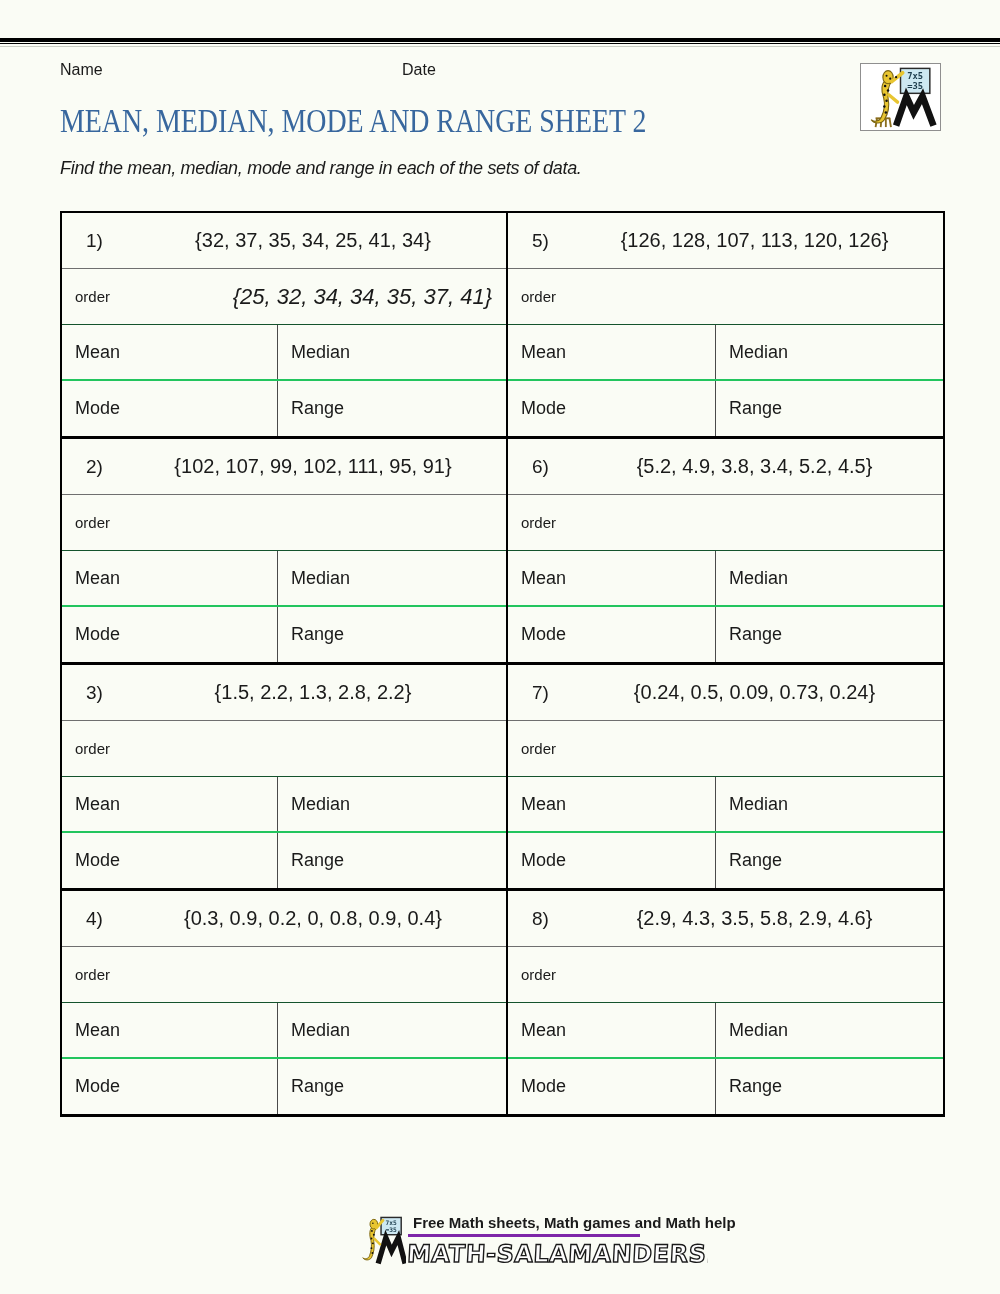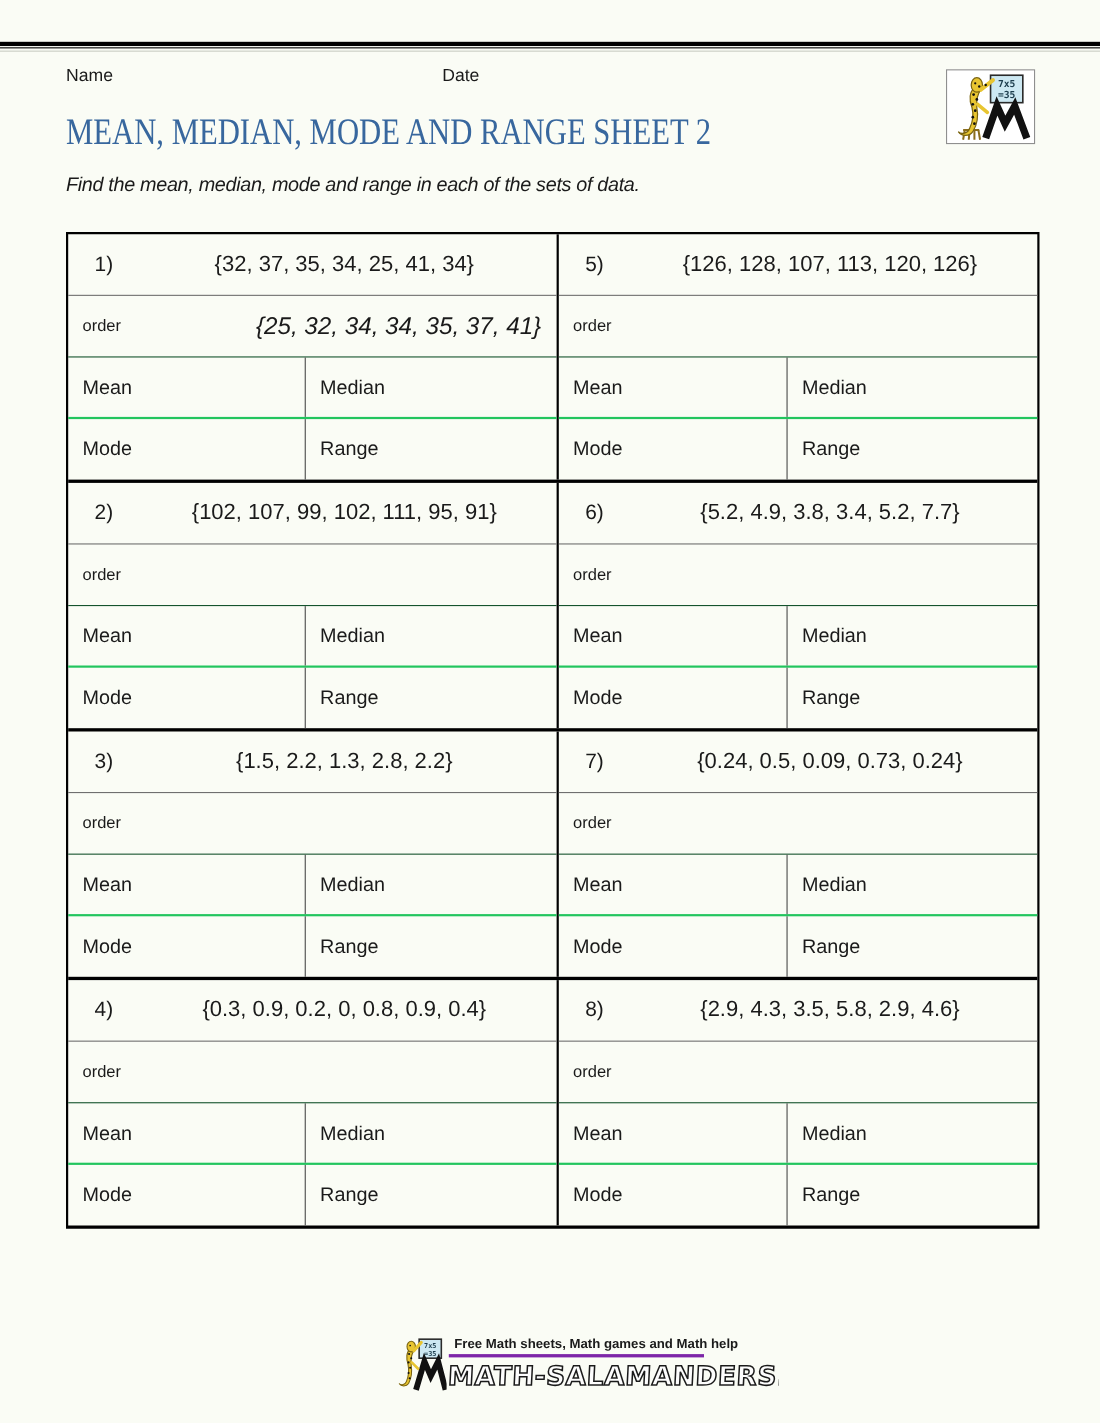--- a/index.html
+++ b/index.html
@@ -56,21 +56,21 @@
   .cell { box-sizing:border-box; height:100%; display:flex; align-items:center; padding-left:13px; font-size:18px; }
   .cell-b { flex:1; }
   .panel.left  .cell-a { width:216px; border-right:1px solid #4a4a4a; }
   .panel.right .cell-a { width:208px; border-right:1px solid #4a4a4a; }
 
   
   .footer { position:absolute; left:358px; top:1211px; display:flex; align-items:flex-start; }
   .footer-logo { width:48px; height:58px; flex:none; }
   .footer-logo svg { display:block; width:100%; height:100%; }
   .footer-right { margin-left:2px; }
-  .tagline { font-size:12px; font-weight:bold; padding-left:5px; padding-top:3px; white-space:nowrap; }
+  .tagline { font-size:15px; font-weight:bold; padding-left:5px; padding-top:3px; white-space:nowrap; }
   .purple-rule { height:3px; width:232px; margin-top:3px; }
   .site-svg { display:block; margin-top:1px; }
 
   .board-text { font-family:"DejaVu Sans Mono", monospace; font-weight:bold; }
 </style>
 </head>
 <body>
 
 <div class="top-rule">
   <div class="r1"></div>
@@ -203,21 +203,21 @@
             <span>Mode</span>
           </div>
         <div class="cell cell-b">
             <span>Range</span>
           </div>
       </div>
     </div>
     <div class="panel right">
       <div class="row set-row">
         <span class="pnum">6)</span>
-        <span class="pset">{5.2, 4.9, 3.8, 3.4, 5.2, 7.7}</span>
+        <span class="pset">{5.2, 4.9, 3.8, 3.4, 5.2, 4.5}</span>
       </div>
       <div class="row order-row">
         <span class="order-label">order</span>
         <span class="order-answer"></span>
       </div>
       <div class="row mm-row">
         <div class="cell cell-a">
             <span>Mean</span>
           </div>
         <div class="cell cell-b">

